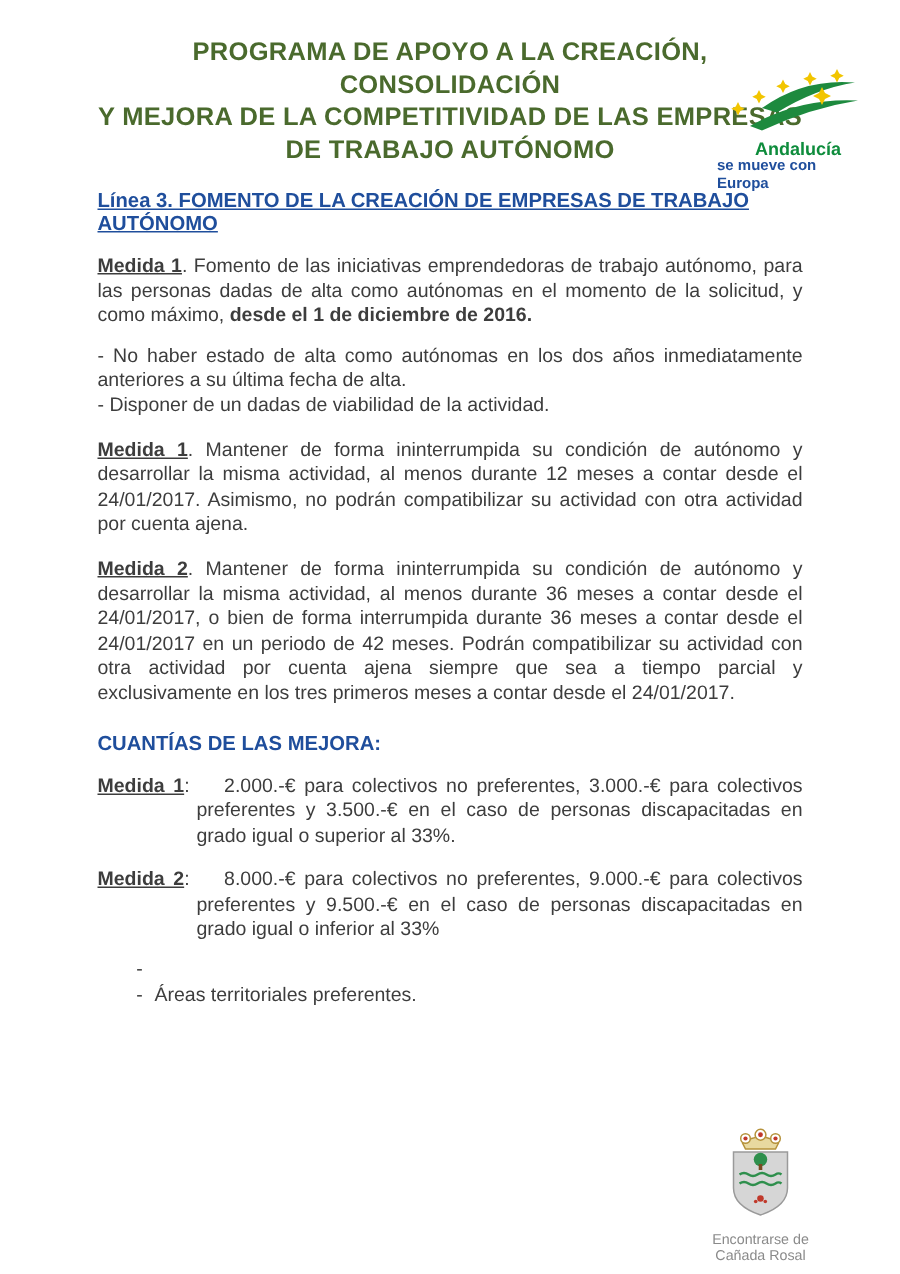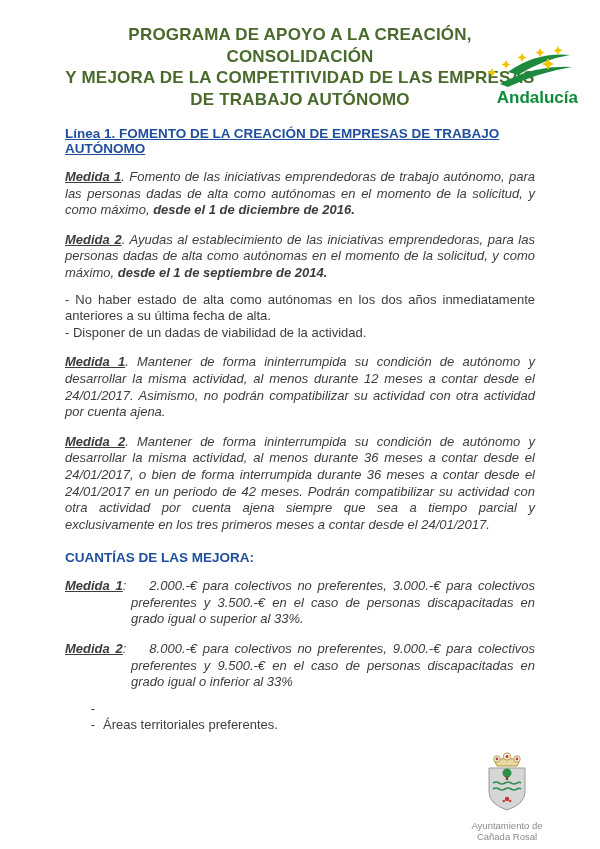--- a/index.html
+++ b/index.html
@@ -11,29 +11,29 @@
     color:var(--c-body_text,#3d3d3d);
     overflow:hidden;
     box-sizing:border-box;
     padding:24px 65px 16px 65px;
   }
   
   .title{ text-align:center; font-weight:700; font-size:17px; line-height:21.5px;
           color:var(--c-title_green,#4a6a2d); letter-spacing:.2px; }
   
   .amue{ position:absolute; top:46px; right:22px; width:100px; text-align:center; }
-  .amue .t1{ font-size:17px; font-weight:700; color:var(--c-junta_green,#0e8c3c); line-height:12px; text-align:right; padding-left:8px;}
+  .amue .t1{ font-size:12px; font-weight:700; color:var(--c-junta_green,#0e8c3c); line-height:12px; text-align:center; padding-left:8px;}
   .amue .t2{ font-size:10px; font-weight:700; color:var(--c-logo_blue,#1f4e9c); line-height:12px; text-align:left;}
   
   .linea{ margin:16px 0 0 0; font-size:13.5px; font-weight:700;
           color:var(--c-heading_blue,#1f4e9c); text-decoration:underline; }
   .shead{ margin:17px 0 0 0; font-size:13.5px; font-weight:700;
           color:var(--c-heading_blue,#1f4e9c); }
   
-  .body{ font-size:13px; line-height:16.6px; text-align:justify; margin:13px 0 0 0;font-style:italic; }
+  .body{ font-size:13px; line-height:16.6px; text-align:justify; margin:13px 0 0 0; }
   .line{ font-size:13px; line-height:16.6px; text-align:justify; margin:0; }
   .list{ margin-top:10px; }
   .st-b{ font-weight:700; }
   .st-u{ text-decoration:underline; }
   .hang{ padding-left:66px; text-indent:-66px; }
   
   .crits{ margin-top:10px; }
   .crow{ display:flex; font-size:13px; line-height:16.6px; }
   .crow .dash{ width:20px; text-align:center; flex:0 0 20px; margin-left:18px; }
   .crest{ position:absolute; top:752px; right:38px; width:110px; text-align:center; }
@@ -57,26 +57,26 @@
       <g fill="#F2C500">
         <path d="M14 22 l1.5 3 3 1.5 -3 1.5 -1.5 3 -1.5 -3 -3 -1.5 3 -1.5 Z"></path>
         <path d="M28 14 l1.5 3 3 1.5 -3 1.5 -1.5 3 -1.5 -3 -3 -1.5 3 -1.5 Z"></path>
         <path d="M44 7 l1.5 3 3 1.5 -3 1.5 -1.5 3 -1.5 -3 -3 -1.5 3 -1.5 Z"></path>
         <path d="M62 2 l1.5 3 3 1.5 -3 1.5 -1.5 3 -1.5 -3 -3 -1.5 3 -1.5 Z"></path>
         <path d="M80 0 l1.5 3 3 1.5 -3 1.5 -1.5 3 -1.5 -3 -3 -1.5 3 -1.5 Z"></path>
         <path d="M70 12 l2 4 4 2 -4 2 -2 4 -2 -4 -4 -2 4 -2 Z"></path>
       </g>
     </svg>
     <div class="t1">Andalucía</div>
+    <div class="t2">se mueve con Europa</div>
   </div>
 
-  <h2 class="linea">Línea 1. FOMENTO DE LA CREACIÓN DE EMPRESAS DE TRABAJO AUTÓNOMO</h2>
+  <h2 class="linea">Línea 3. FOMENTO DE LA CREACIÓN DE EMPRESAS DE TRABAJO AUTÓNOMO</h2>
 
   <p class="body"><span class="st-b st-u">Medida 1</span><span>. Fomento de las iniciativas emprendedoras de trabajo autónomo, para las personas dadas de alta como autónomas en el momento de la solicitud, y como máximo, </span><span class="st-b">desde el 1 de diciembre de 2016.</span></p>
-  <p class="body"><span class="st-b st-u">Medida 2</span><span>. Ayudas al establecimiento de las iniciativas emprendedoras, para las personas dadas de alta como autónomas en el momento de la solicitud, y como máximo, </span><span class="st-b">desde el 1 de septiembre de 2014.</span></p>
 
   <div class="list">
     <p class="line">- No haber estado de alta como autónomas en los dos años inmediatamente anteriores a su última fecha de alta.</p>
     <p class="line">- Disponer de un dadas de viabilidad de la actividad.</p>
   </div>
 
   <p class="body"><span class="st-b st-u">Medida 1</span><span>. Mantener de forma ininterrumpida su condición de autónomo y desarrollar la misma actividad, al menos durante 12 meses a contar desde el 24/01/2017. Asimismo, no podrán compatibilizar su actividad con otra actividad por cuenta ajena.</span></p>
   <p class="body"><span class="st-b st-u">Medida 2</span><span>. Mantener de forma ininterrumpida su condición de autónomo y desarrollar la misma actividad, al menos durante 36 meses a contar desde el 24/01/2017, o bien de forma interrumpida durante 36 meses a contar desde el 24/01/2017 en un periodo de 42 meses. Podrán compatibilizar su actividad con otra actividad por cuenta ajena siempre que sea a tiempo parcial y exclusivamente en los tres primeros meses a contar desde el 24/01/2017.</span></p>
 
   <h3 class="shead">CUANTÍAS DE LAS MEJORA:</h3>
@@ -111,18 +111,18 @@
       <rect x="26.8" y="24" width="2.4" height="4" fill="#7B4A21"></rect>
 
       <path d="M14 31 q3 -2 6 0 q3 2 6 0 q3 -2 6 0 q3 2 6 0 q2 -1.5 4 0" fill="none" stroke="#2E8F4C" stroke-width="1.6"></path>
       <path d="M14 37 q3 -2 6 0 q3 2 6 0 q3 -2 6 0 q3 2 6 0 q2 -1.5 4 0" fill="none" stroke="#2E8F4C" stroke-width="1.6"></path>
 
       <circle cx="28" cy="47" r="2.2" fill="#C0392B"></circle>
       <circle cx="24.8" cy="49" r="1.2" fill="#C0392B"></circle>
       <circle cx="31.2" cy="49" r="1.2" fill="#C0392B"></circle>
     </svg>
     <div class="crestcap">
-      <div>Ayuntamiento de</div>
+      <div>Encontrarse de</div>
       <div>Cañada Rosal</div>
     </div>
   </div>
 
 </div>
 
 </body></html>

